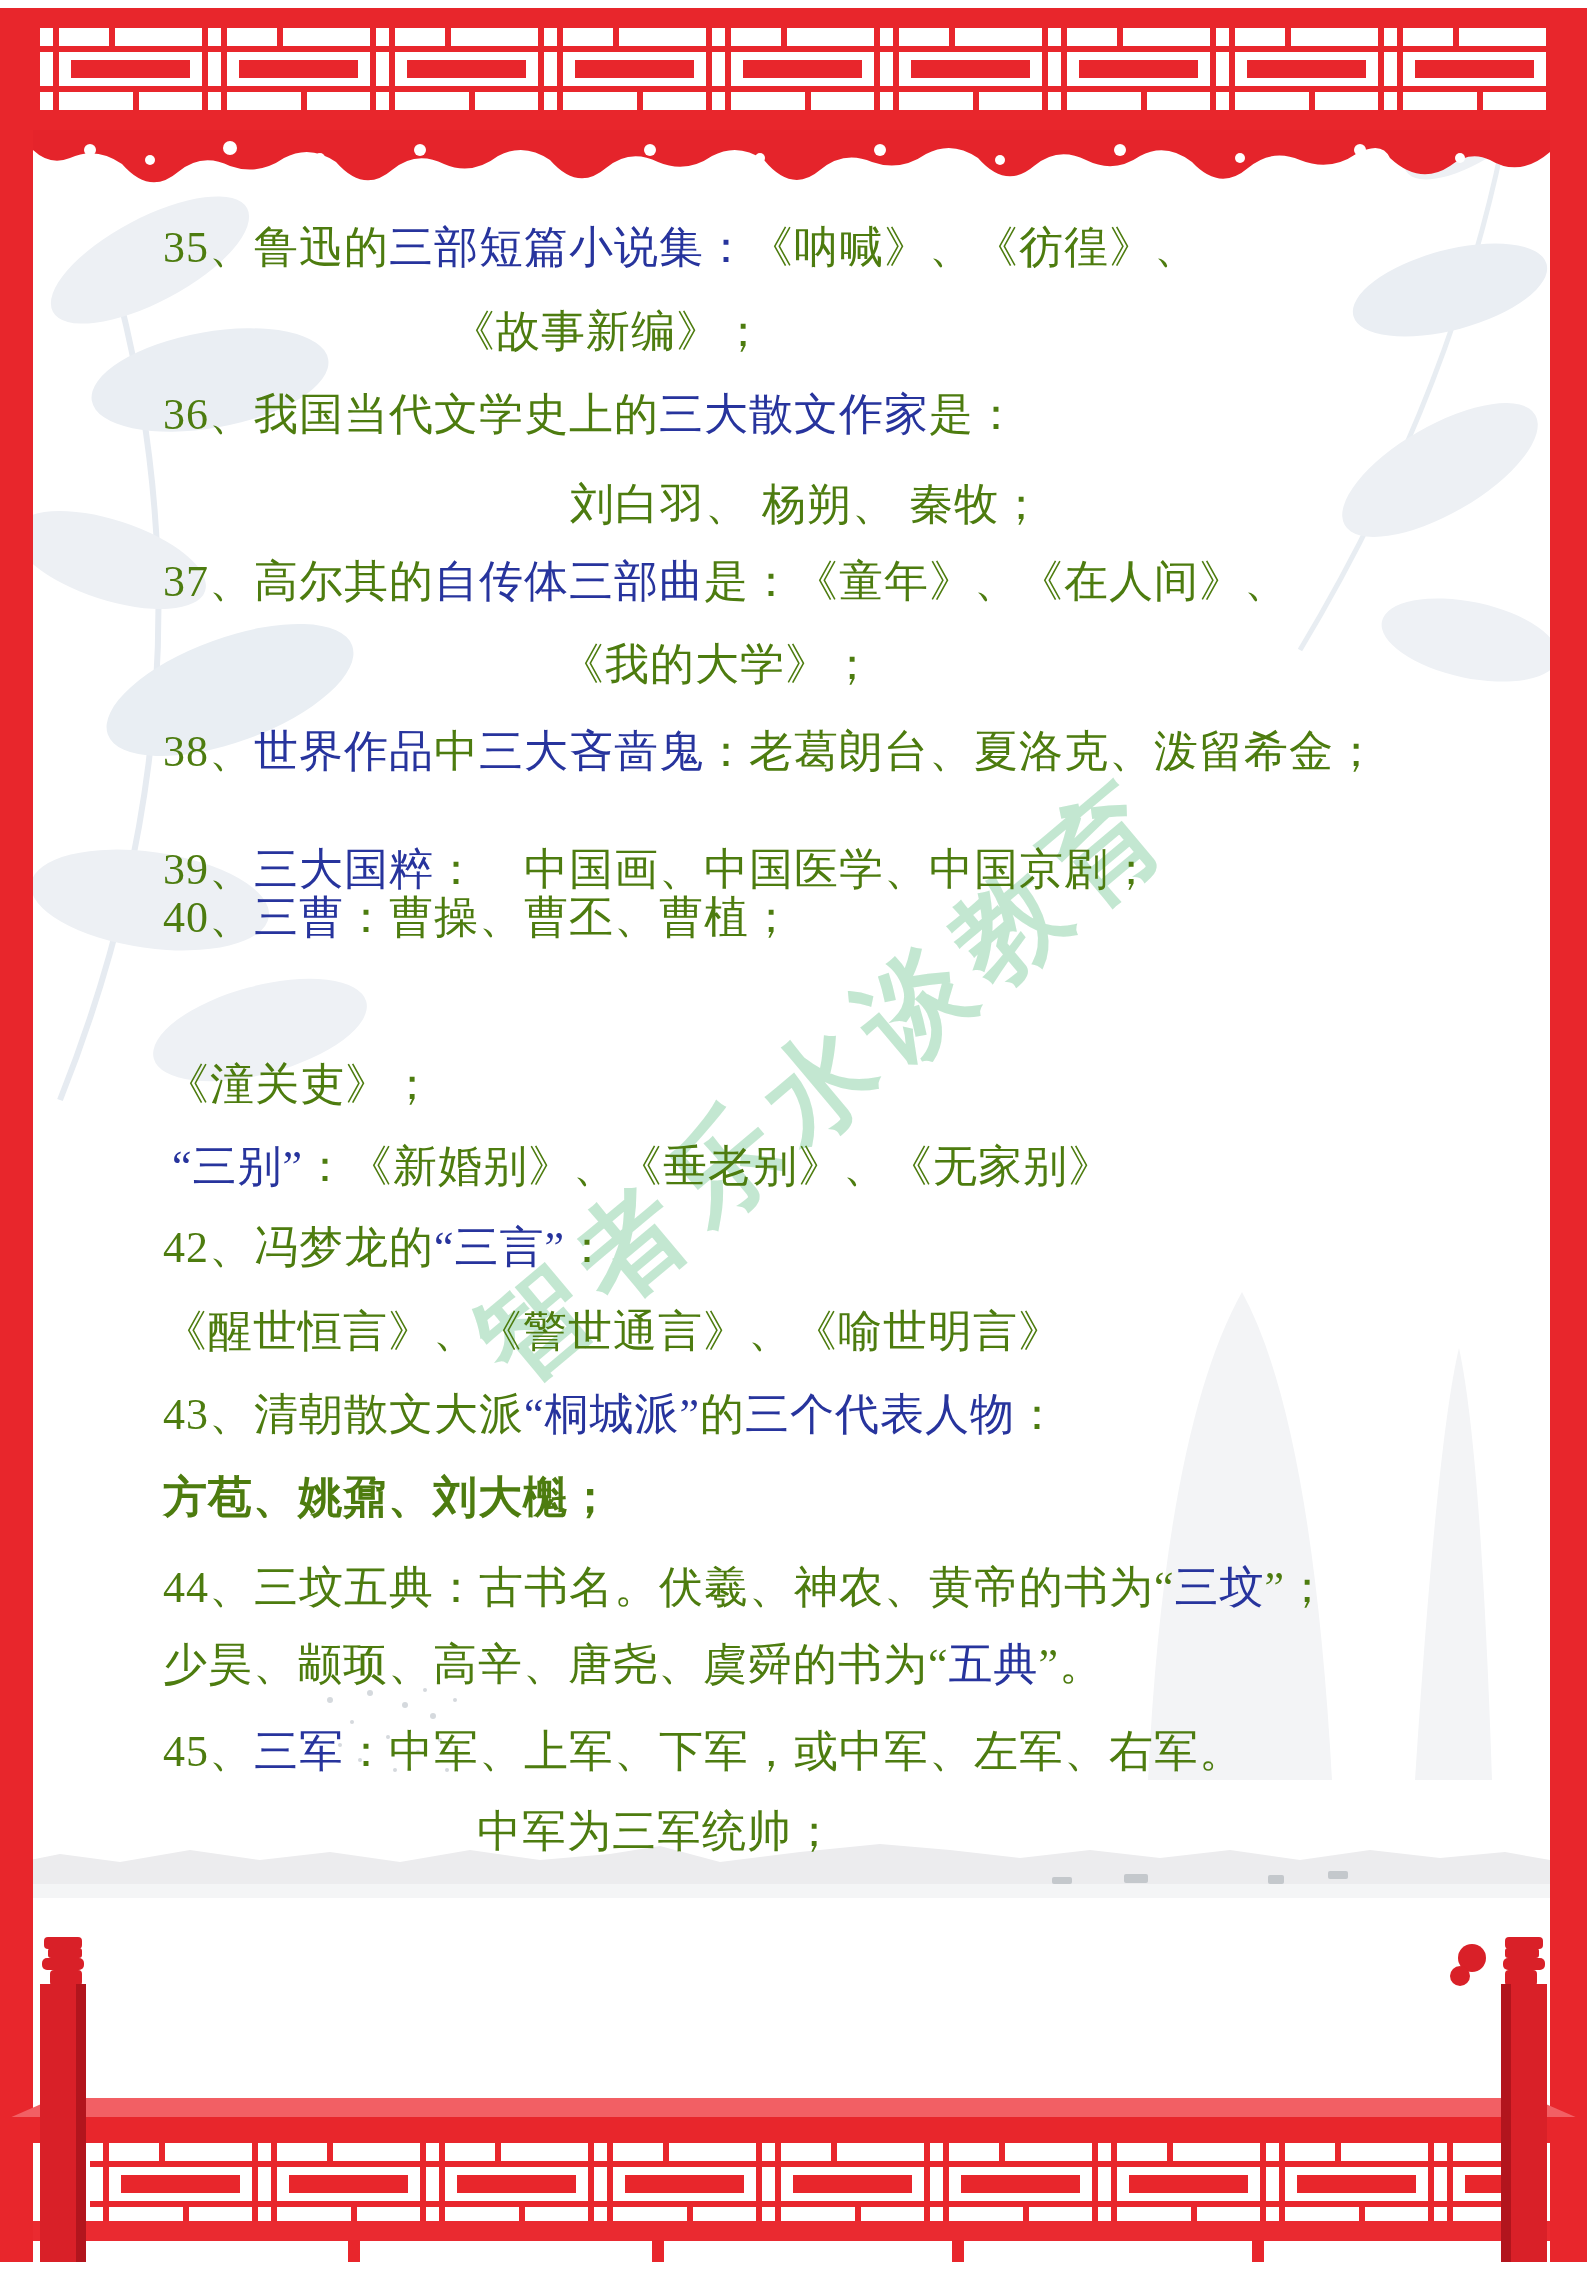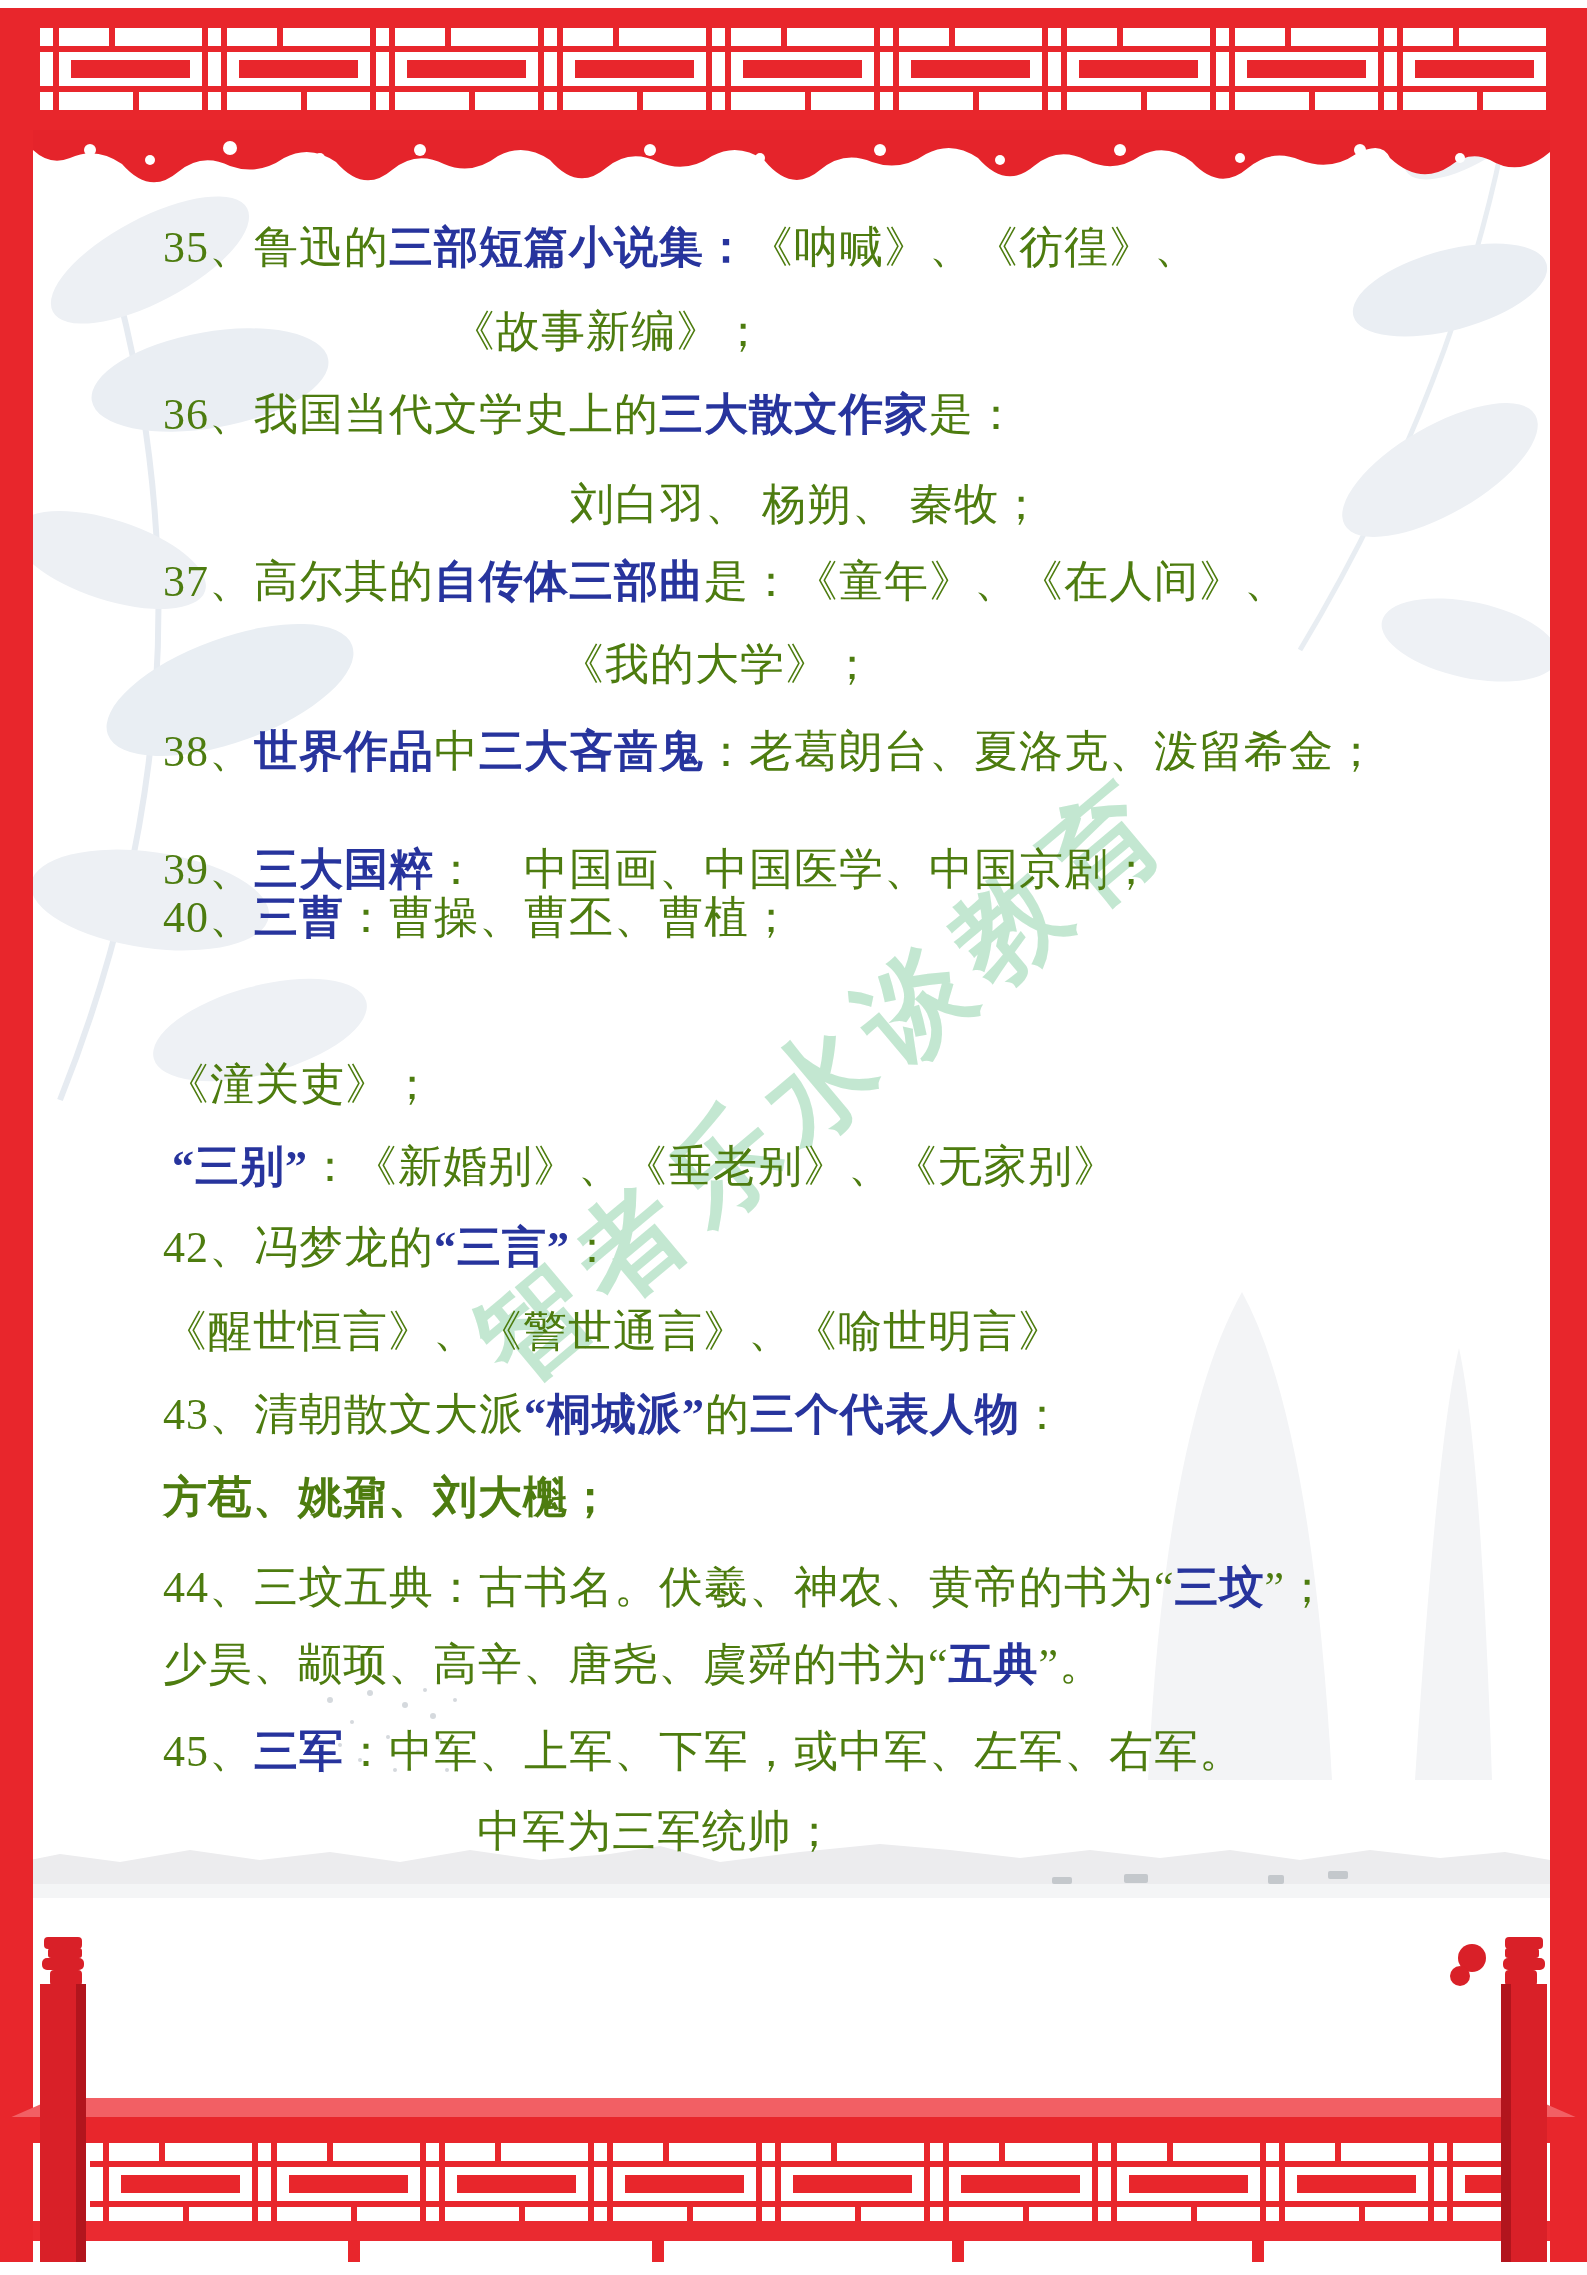--- a/index.html
+++ b/index.html
@@ -27,21 +27,21 @@
   }
   .text-layer{position:absolute;left:0;top:0;width:100%;height:100%;}
   .line{
     position:absolute;
     white-space:pre;
     font-size:44px;
     line-height:1.15;
     letter-spacing:1px;
   }
   .seg.black{color:#4d7c0f;}
-  .seg.blue{color:#27349d;font-weight:700;}
+  .seg.blue{color:#27349d;font-weight:400;}
 </style>
 </head>
 <body>
 
 <div class="page">
 
   <svg class="frame-svg" width="1587" height="2275" viewBox="0 0 1587 2275">
     <defs>
       <g id="latTile">
         <rect width="168" height="82" fill="#e8262c"></rect>

